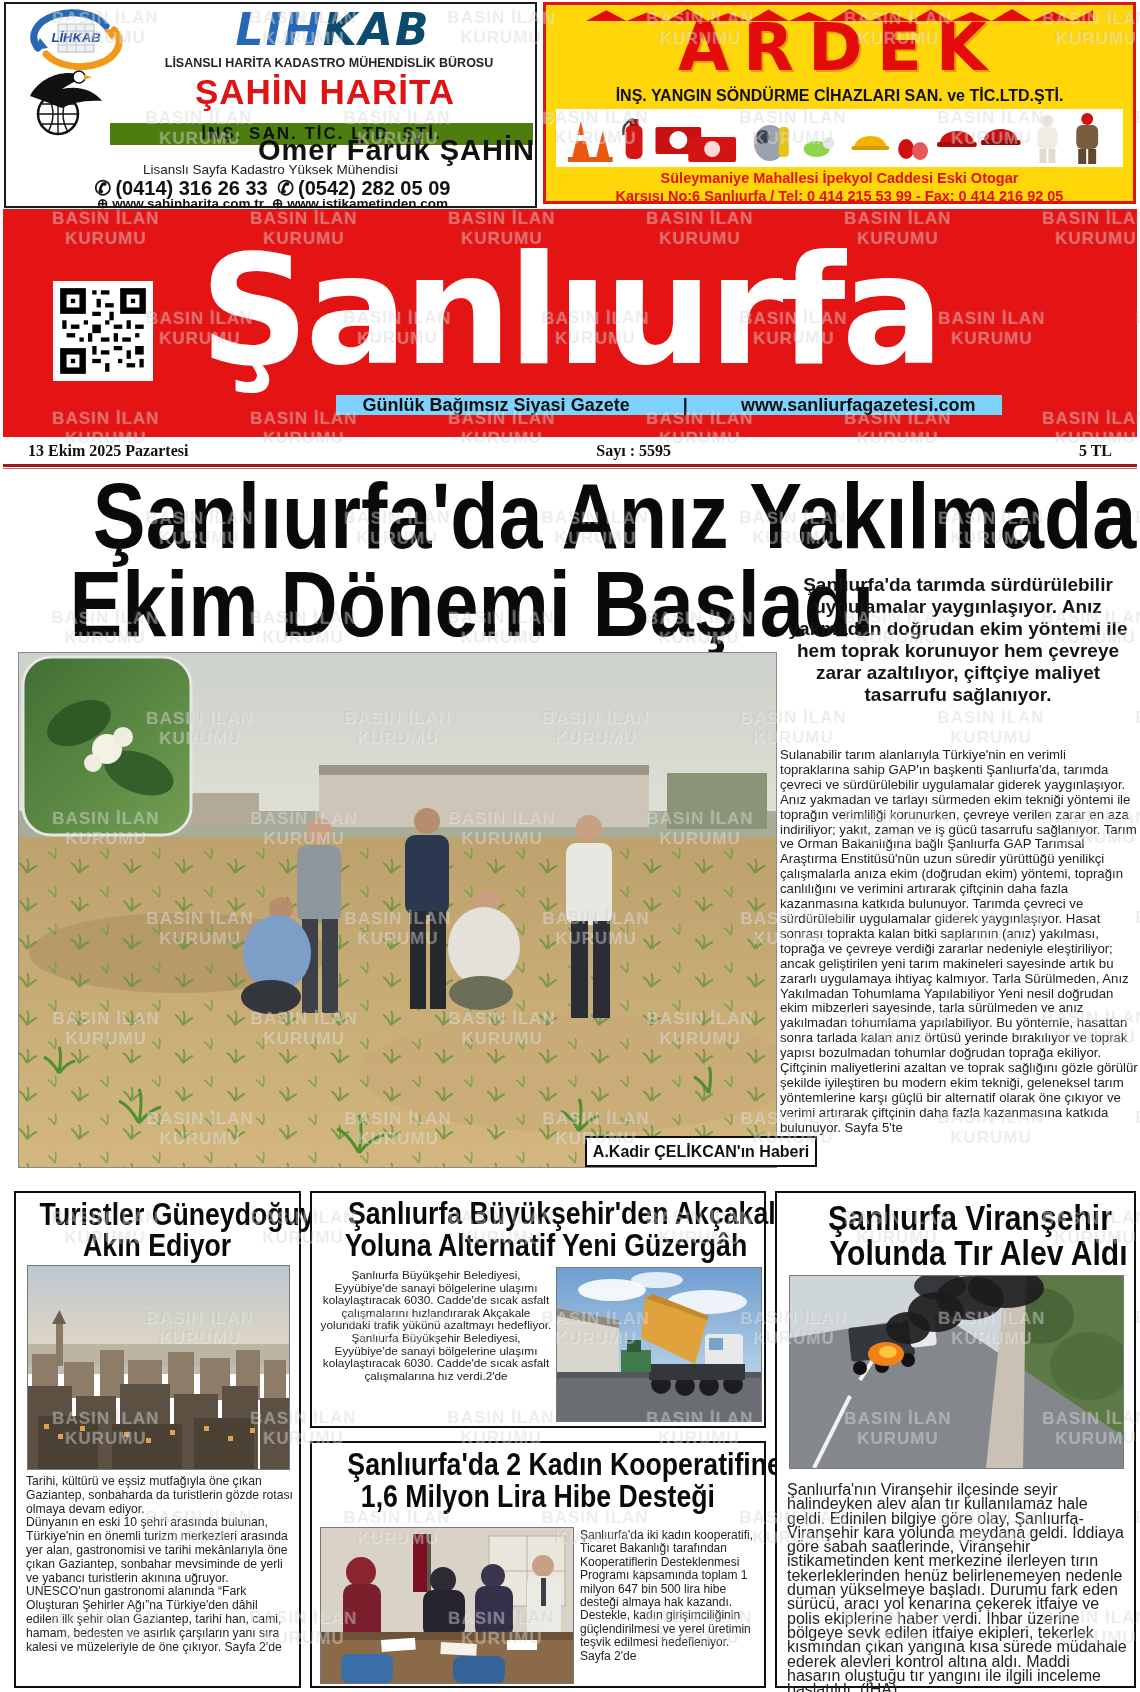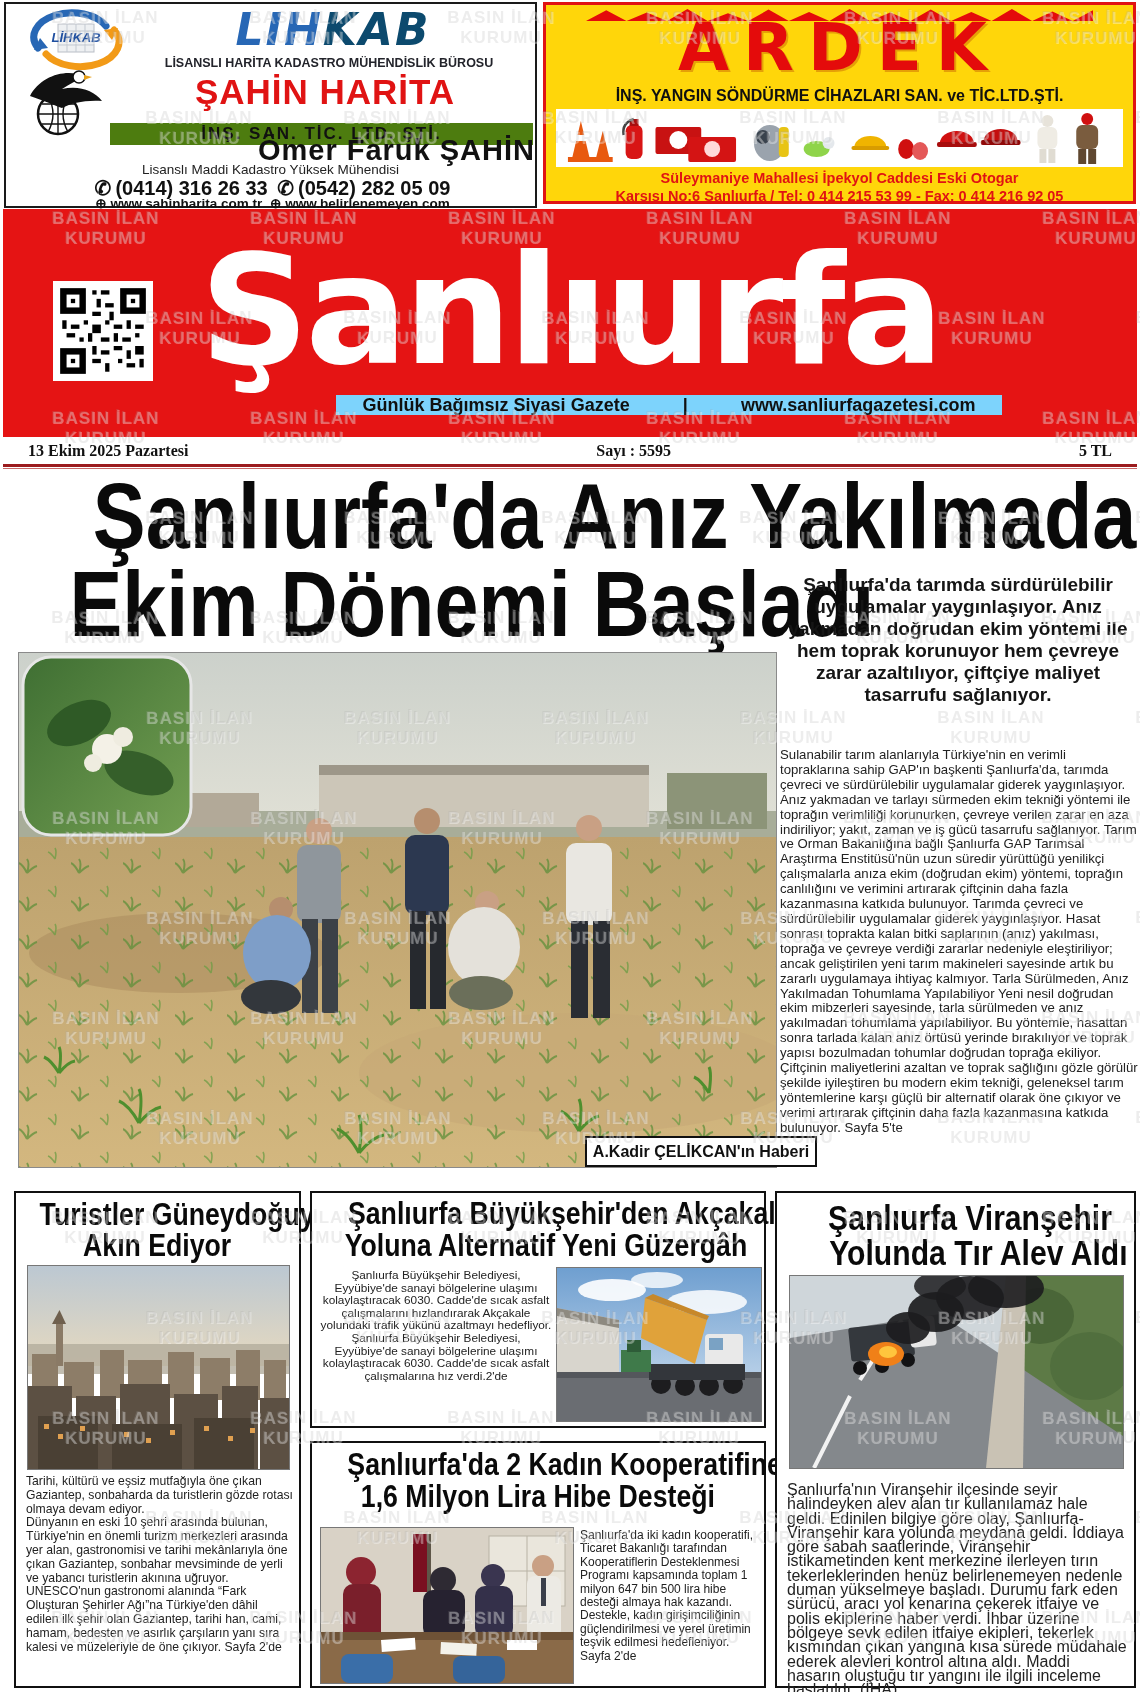--- a/index.html
+++ b/index.html
@@ -107,28 +107,28 @@
     <svg class="abs" style="left:16px;top:64px" width="92" height="68" viewBox="0 0 92 68">
       <circle cx="36" cy="46" r="20" fill="#fff" stroke="#111" stroke-width="2.5"></circle>
       <path d="M16 46 h40 M20 36 h34 M20 56 h32 M36 26 v40 M26 28 q10 18 0 36 M46 28 q-10 18 0 36" stroke="#111" stroke-width="1.4" fill="none"></path>
       <path d="M8 28 C18 8 44 0 62 8 C54 13 48 16 40 21 C56 17 72 22 80 33 C62 32 50 35 40 40 C34 38 26 34 8 28 Z" fill="#111"></path>
       <circle cx="57" cy="9" r="6" fill="#fff" stroke="#111" stroke-width="1.5"></circle>
       <path d="M62 7 l8 2 l-8 3 z" fill="#e8a018"></path>
     </svg>
     <div class="abs sahin">ŞAHİN HARİTA</div>
     <div class="abs redband">İNŞ. SAN. TİC. LTD. ŞTİ.</div>
     <div class="abs omer">Ömer Faruk ŞAHİN</div>
-    <div class="abs ptitle">Lisanslı Maddi Kadastro Yüksek Mühendisi</div>
+    <div class="abs ptitle">Lisanslı Sayfa Kadastro Yüksek Mühendisi</div>
     <div class="abs phones">
       <span class="circ-ico">✆</span><span>(0414) 316 26 33</span>
       <span class="circ-ico">✆</span><span>(0542) 282 05 09</span>
     </div>
     <div class="abs webs">
       <span class="circ-ico">⊕</span><span>www.sahinharita.com.tr</span>
-      <span class="circ-ico">⊕</span><span>www.belirlenemeyen.com</span>
+      <span class="circ-ico">⊕</span><span>www.istikametinden.com</span>
     </div>
   </div>
 
   <div class="abs ad-ardek">
     <div class="abs flames"></div>
     <div class="abs ardek-name">ARDEK</div>
     <div class="abs ardek-sub">İNŞ. YANGIN SÖNDÜRME CİHAZLARI SAN. ve TİC.LTD.ŞTİ.</div>
     <div class="abs ardek-band">
       <svg width="100%" height="100%" viewBox="0 0 570 58" preserveAspectRatio="none">
         <polygon points="16,50 25,12 34,50" fill="#e8590f"></polygon>

